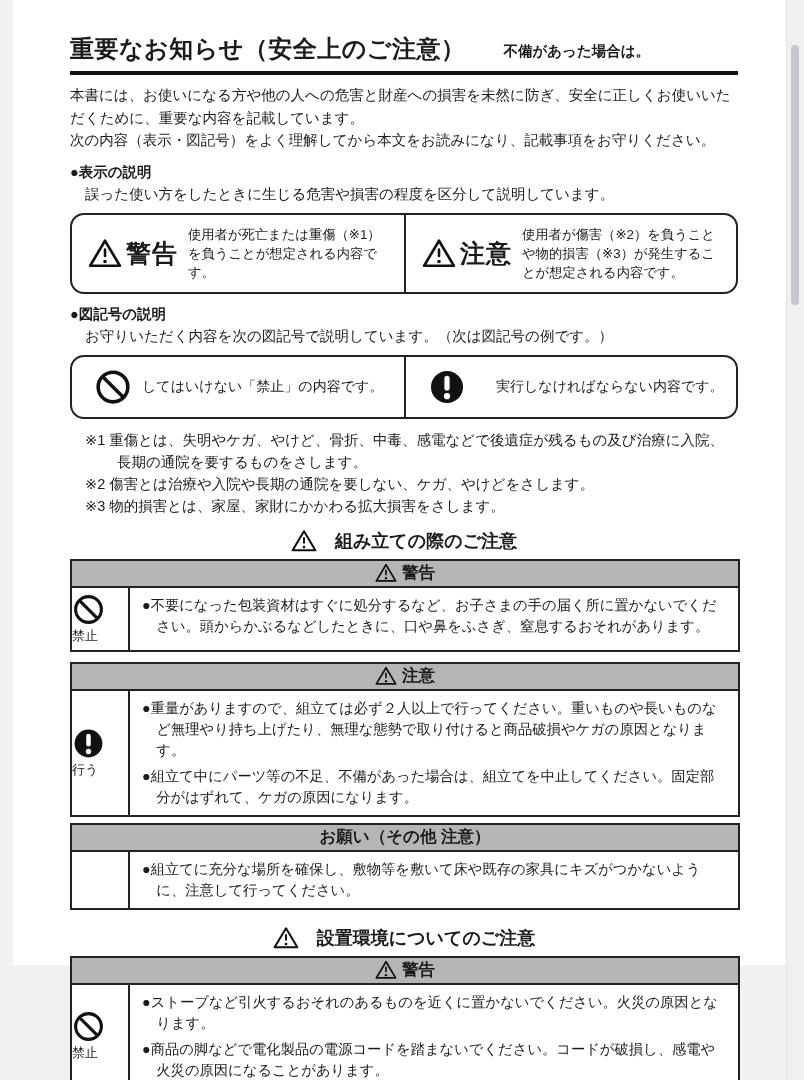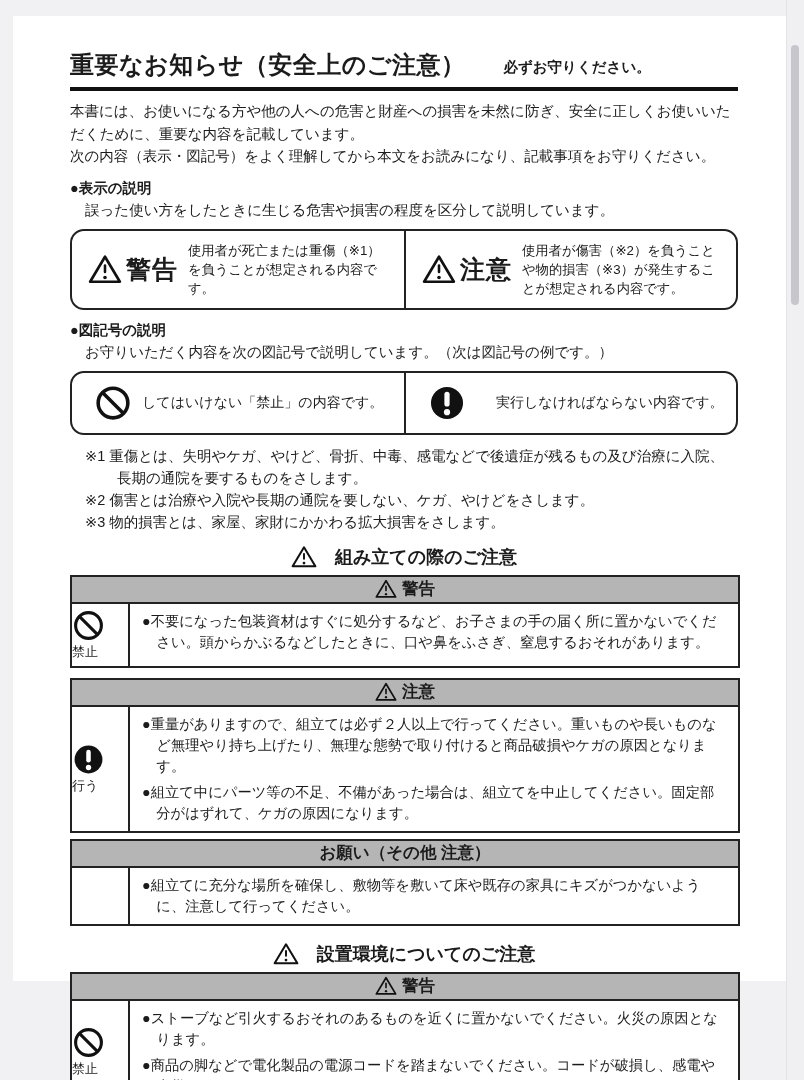--- a/index.html
+++ b/index.html
@@ -1,19 +1,19 @@
 <!DOCTYPE html>
 <html><head>
 <meta charset="utf-8">
 <style>
   html,body{margin:0;padding:0;}
   body{width:804px;height:1080px;overflow:hidden;background:#f1f1f3;
        font-family:"Liberation Sans","DejaVu Sans",sans-serif;color:#1b1b1b;}
   .screen{position:relative;width:804px;height:1080px;}
-  .page{position:absolute;left:13px;top:16px;width:774px;height:965px;background:#ffffff;
+  .page{position:absolute;left:13px;top:0;width:774px;height:965px;background:#ffffff;
         box-sizing:border-box;padding:34px 47px 0 57px;}
   
   .scroll-track{position:absolute;right:0;top:0;width:17px;height:1080px;background:#f0f0f2;border-left:1px solid #e3e3e6;}
   .scroll-thumb{position:absolute;left:4px;top:45px;width:8px;height:260px;border-radius:4px;background:#c6c6cc;}
 
   
   .title-row{display:flex;align-items:flex-end;gap:38px;}
   h1{margin:0;font-size:24px;font-weight:bold;letter-spacing:0.5px;line-height:30px;}
   .title-note{font-size:14.5px;font-weight:bold;padding-bottom:3px;}
   .title-rule{height:4px;background:#111;margin-top:7px;width:668px;}
@@ -63,21 +63,21 @@
   .item + .item{margin-top:5px;}
 </style>
 </head>
 <body>
 
 <div class="screen">
   <div class="page">
 
     <div class="title-row">
       <h1>重要なお知らせ（安全上のご注意）</h1>
-      <div class="title-note">必ずお守りください。</div>
+      <div class="title-note">不備があった場合は。</div>
     </div>
     <div class="title-rule"></div>
 
     <p class="intro first">本書には、お使いになる方や他の人への危害と財産への損害を未然に防ぎ、安全に正しくお使いいただくために、重要な内容を記載しています。</p>
     <p class="intro">次の内容（表示・図記号）をよく理解してから本文をお読みになり、記載事項をお守りください。</p>
 
     <div class="sub-heading">●表示の説明</div>
     <p class="sub-desc">誤った使い方をしたときに生じる危害や損害の程度を区分して説明しています。</p>
 
     <div class="round-box">

